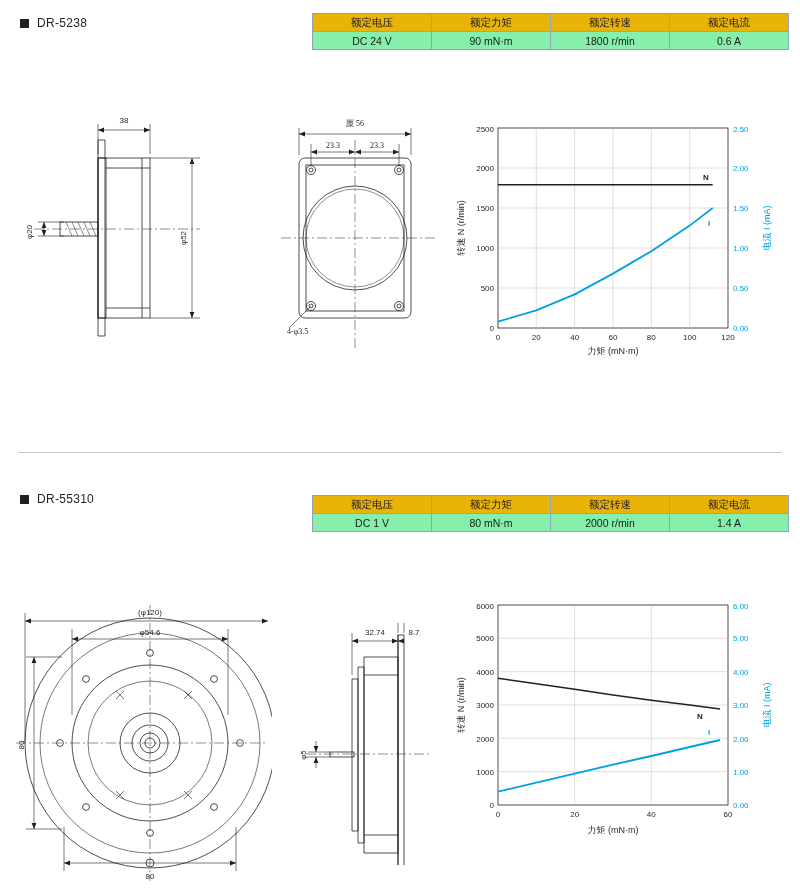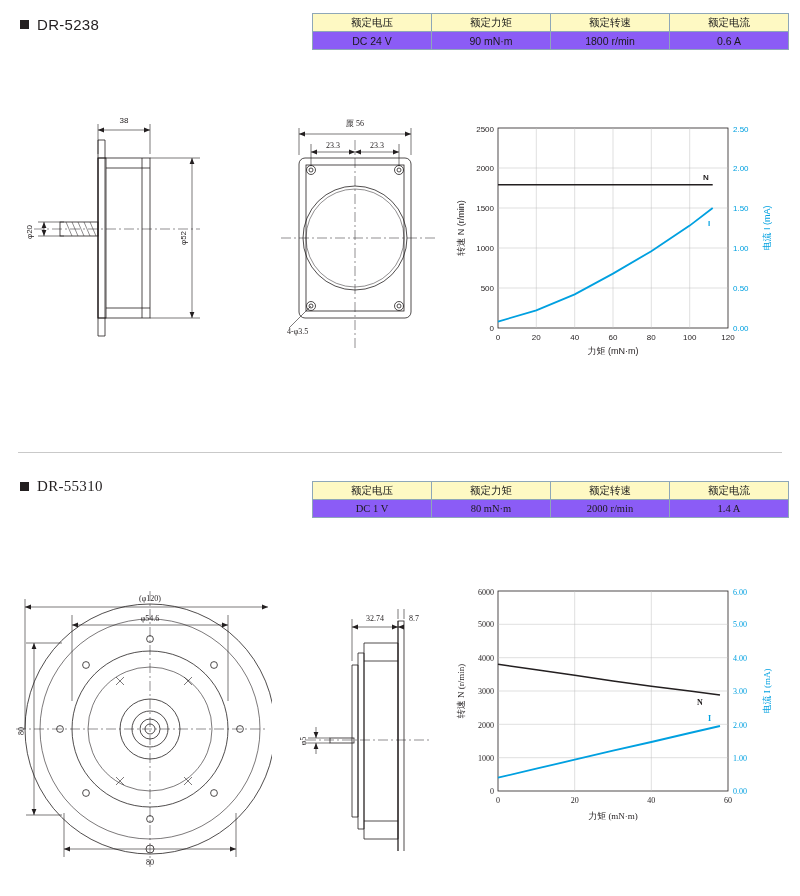--- a/index.html
+++ b/index.html
@@ -3,37 +3,37 @@
 <meta charset="utf-8">
 <style>
   html,body{margin:0;padding:0;}
   body{
     width:800px;height:896px;background:#ffffff;
     font-family:"Liberation Sans", sans-serif;
     color:#231f20;position:relative;overflow:hidden;
   }
   .section{position:absolute;left:0;width:800px;}
   .sec1{top:0;height:455px;}
-  .sec2{top:441px;height:441px;font-family:Liberation Serif, serif;}
+  .sec2{top:455px;height:441px;}
 
   .divider{position:absolute;left:18px;width:764px;height:1px;background:#c9c9c9;}
 
   
   .title{position:absolute;display:flex;align-items:center;gap:8px;}
   .title .sq{width:9px;height:9px;background:#231f20;display:inline-block;}
-  .title .txt{font-size:15px;letter-spacing:.3px;color:#231f20;}
+  .title .txt{font-size:12px;letter-spacing:.3px;color:#231f20;}
 
   
   .spec{position:absolute;border-collapse:collapse;}
   .spec td,.spec th{
     border:1px solid #8ea7b8;font-size:10.5px;font-weight:normal;
     text-align:center;padding:0;height:17px;width:118px;color:#1a1a1a;
   }
-  .spec thead th{background:#fef9c3;}
-  .spec tbody td{background:#8b5cf6;}
+  .spec thead th{background:#eab308;}
+  .spec tbody td{background:#86efac;}
 
   
   .draw{position:absolute;}
   .draw svg{display:block;}
 
   
   .graph{position:absolute;}
   .axis-label{font-size:9px;fill:#231f20;}
   .tick-label{font-size:8px;fill:#231f20;}
   .tick-label-r{font-size:8px;fill:#00a0e0;}

